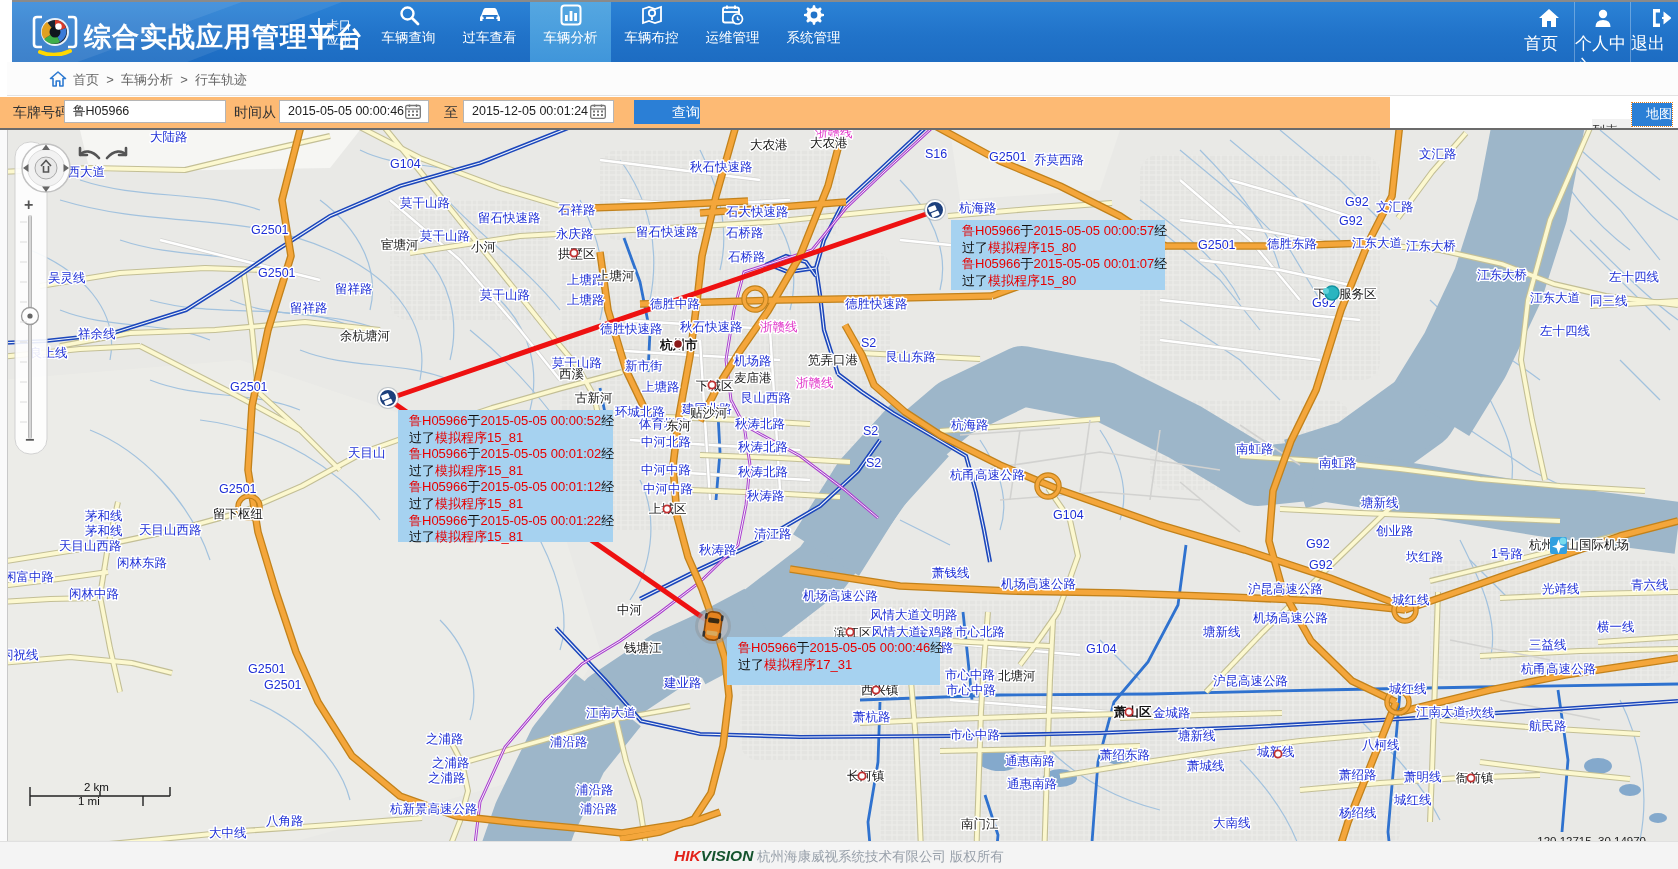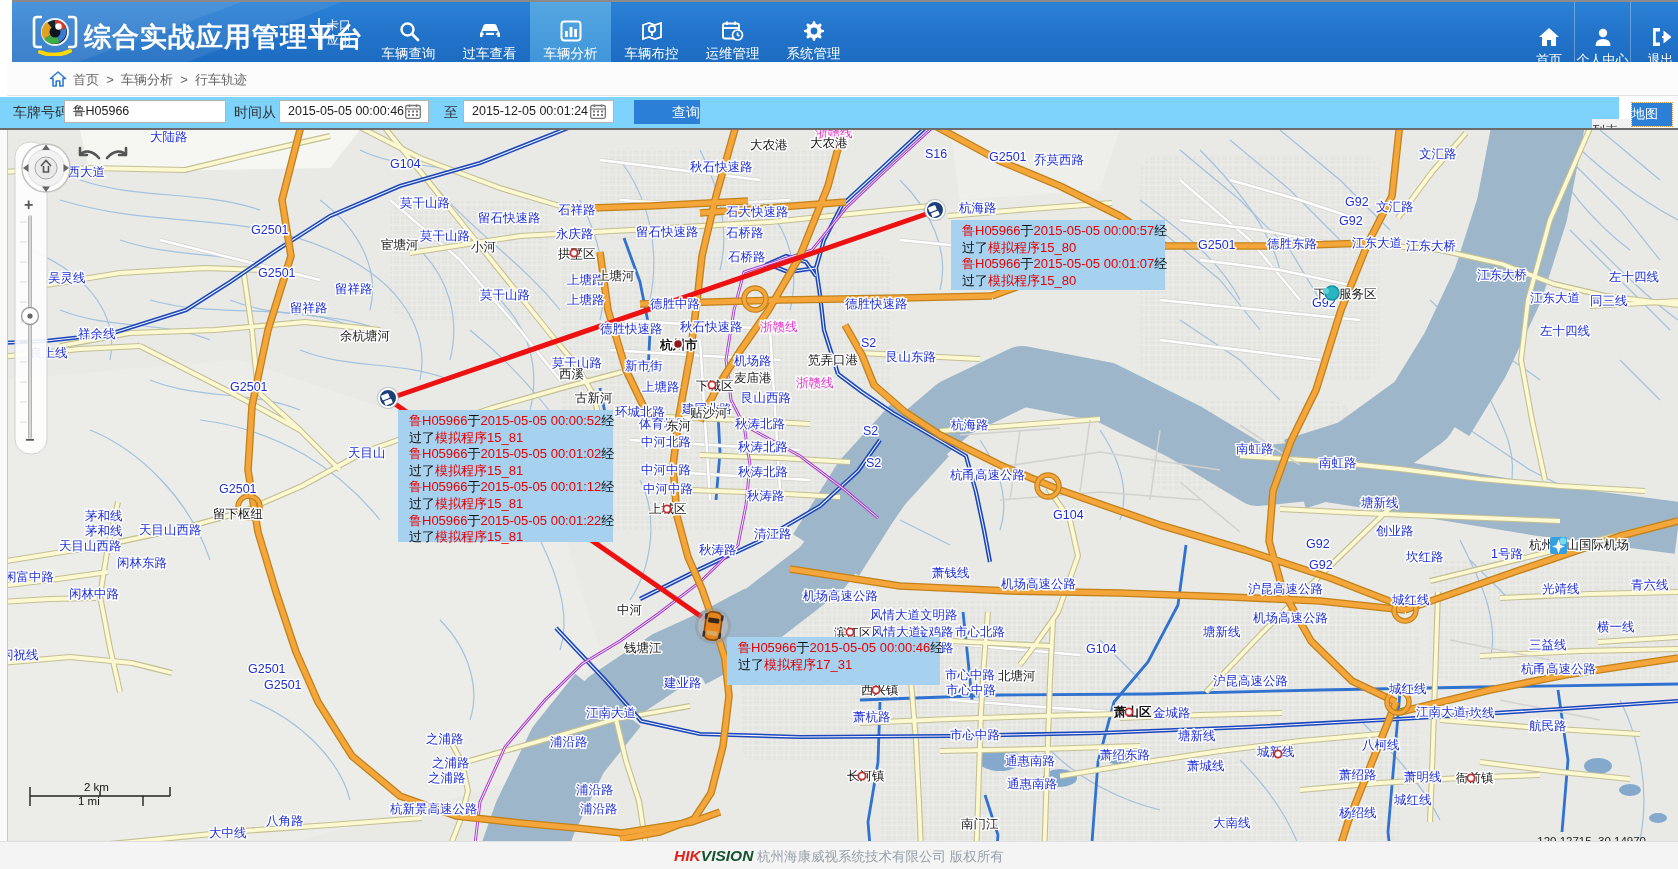--- a/index.html
+++ b/index.html
@@ -2,37 +2,37 @@
 <html><head><meta charset="utf-8"><style>
 *{margin:0;padding:0;box-sizing:border-box}
 html,body{width:1678px;height:869px;overflow:hidden;font-family:"Liberation Sans",sans-serif;background:#fff;position:relative}
 #topbar{position:absolute;left:12px;top:0;width:1678px;height:62px;background:linear-gradient(180deg,#2b82d6 0%,#2173c9 55%,#1d6cc2 100%);border-top:2px solid #8a8a8a;overflow:hidden}
 #topbar .diag{position:absolute;left:0;top:0;width:360px;height:62px;background:rgba(255,255,255,0.08);clip-path:polygon(0 0,330px 0,170px 62px,0 62px)}
 #topbar .diag2{position:absolute;left:0;top:0;width:260px;height:62px;background:rgba(255,255,255,0.08);clip-path:polygon(0 0,230px 0,60px 62px,0 62px)}
 #logo{position:absolute;left:20px;top:12px}
 #title{position:absolute;left:72px;top:17px;font-size:27px;font-weight:bold;color:#fff;letter-spacing:1px;white-space:nowrap}
 #subt{position:absolute;left:306px;top:16px;font-size:12px;color:#fff;line-height:15px;border-left:2px solid rgba(255,255,255,.85);padding-left:7px;height:32px}
 .nav{position:absolute;left:356px;top:0;height:62px;display:flex}
-.nav .it{width:81px;height:62px;color:#fff;text-align:center;font-size:13.5px;padding-top:18px}
+.nav .it{width:81px;height:62px;color:#fff;text-align:center;font-size:13.5px;padding-top:2px}
 .nav .it svg{display:block;margin:0 auto 3px}
 .nav .it.act{background:linear-gradient(180deg,#55a7e1,#3f95da)}
 .rmenu{position:absolute;right:0;top:0;height:62px;display:flex}
-.rmenu .it{width:53px;height:62px;color:#fff;text-align:center;font-size:13px;padding-top:25px;border-left:1px solid rgba(255,255,255,.3)}
+.rmenu .it{width:53px;height:62px;color:#fff;text-align:left;font-size:17px;padding-top:6px;border-left:1px solid rgba(255,255,255,.3)}
 .rmenu .it:first-child{border-left:none}
 .rmenu .it svg{display:block;margin:0 auto 4px}
 #crumb{position:absolute;left:7px;top:62px;width:1678px;height:34px;background:#fcfcfc;border-bottom:1px solid #e3e3e3;font-size:13px;color:#666}
 #crumb .hm{position:absolute;left:42px;top:8px}
 #crumb .t{position:absolute;left:66px;top:9px}
-#filter{position:absolute;left:0;top:97px;width:1619px;height:31px;background:#7dd3fc;font-size:14px;color:#333}
+#filter{position:absolute;left:0;top:97px;width:1390px;height:31px;background:#fdba74;font-size:14px;color:#333}
 #filter .lb{position:absolute;top:7px}
 .inp{position:absolute;top:3px;height:23px;border:1px solid #b5b5b5;background:#fff;font-size:12.5px;color:#222;line-height:21px;padding-left:8px}
 .cal{position:absolute;top:7px;width:16px;height:15px}
 #btnq{position:absolute;left:634px;top:3px;width:66px;height:24px;background:#2b7fd6;color:#fff;font-size:14px;text-align:right;line-height:24px}
 #btnlist{position:absolute;left:1592px;top:22px;width:39px;height:23px;background:#f1f1f1;color:#333;font-size:13px;text-align:left;line-height:23px}
-#btnmap{position:absolute;left:1632px;top:6px;width:40px;height:23px;background:#2b7fd6;color:#fff;font-size:13px;text-align:left;line-height:21px;outline:1.5px dotted #e08020}
+#btnmap{position:absolute;left:1632px;top:6px;width:40px;height:23px;background:#2b7fd6;color:#fff;font-size:13px;text-align:right;line-height:21px;outline:1.5px dotted #e08020}
 #mapwrap{position:absolute;left:0;top:128px;width:1678px;height:713px;border-top:2px solid #6b6b6b;background:#e9e9e6}
 #lstrip{position:absolute;left:0;top:130px;width:8px;height:711px;background:#fafafa;border-right:1px solid #c9c9c9;z-index:5}
 #footer{position:absolute;left:0;top:841px;width:1678px;height:28px;background:#f4f4f4;border-top:1px solid #e0e0e0;text-align:center;font-size:13.5px;color:#98a0aa;line-height:27px}
 #footer b{font-style:italic;font-size:15.5px;letter-spacing:0}
 #footer .hik{color:#e2231a}
 #footer .vis{color:#14532d}
 </style></head><body>
 <div id="topbar">
  <div class="diag"></div>
     <div class="diag2"></div>

